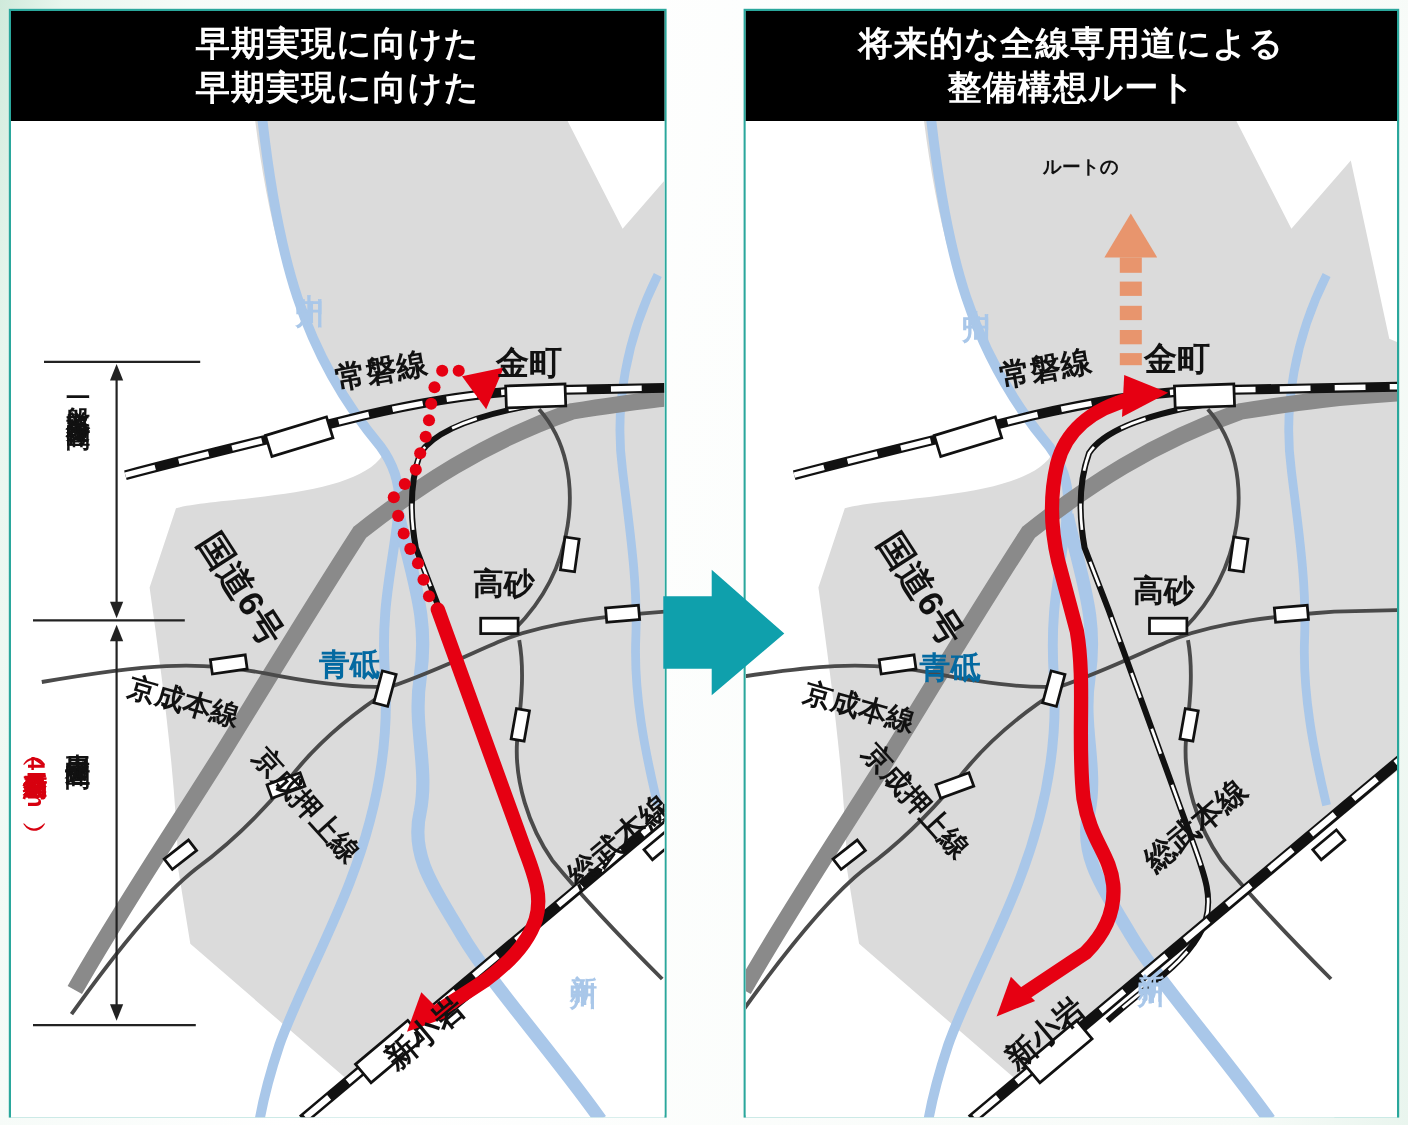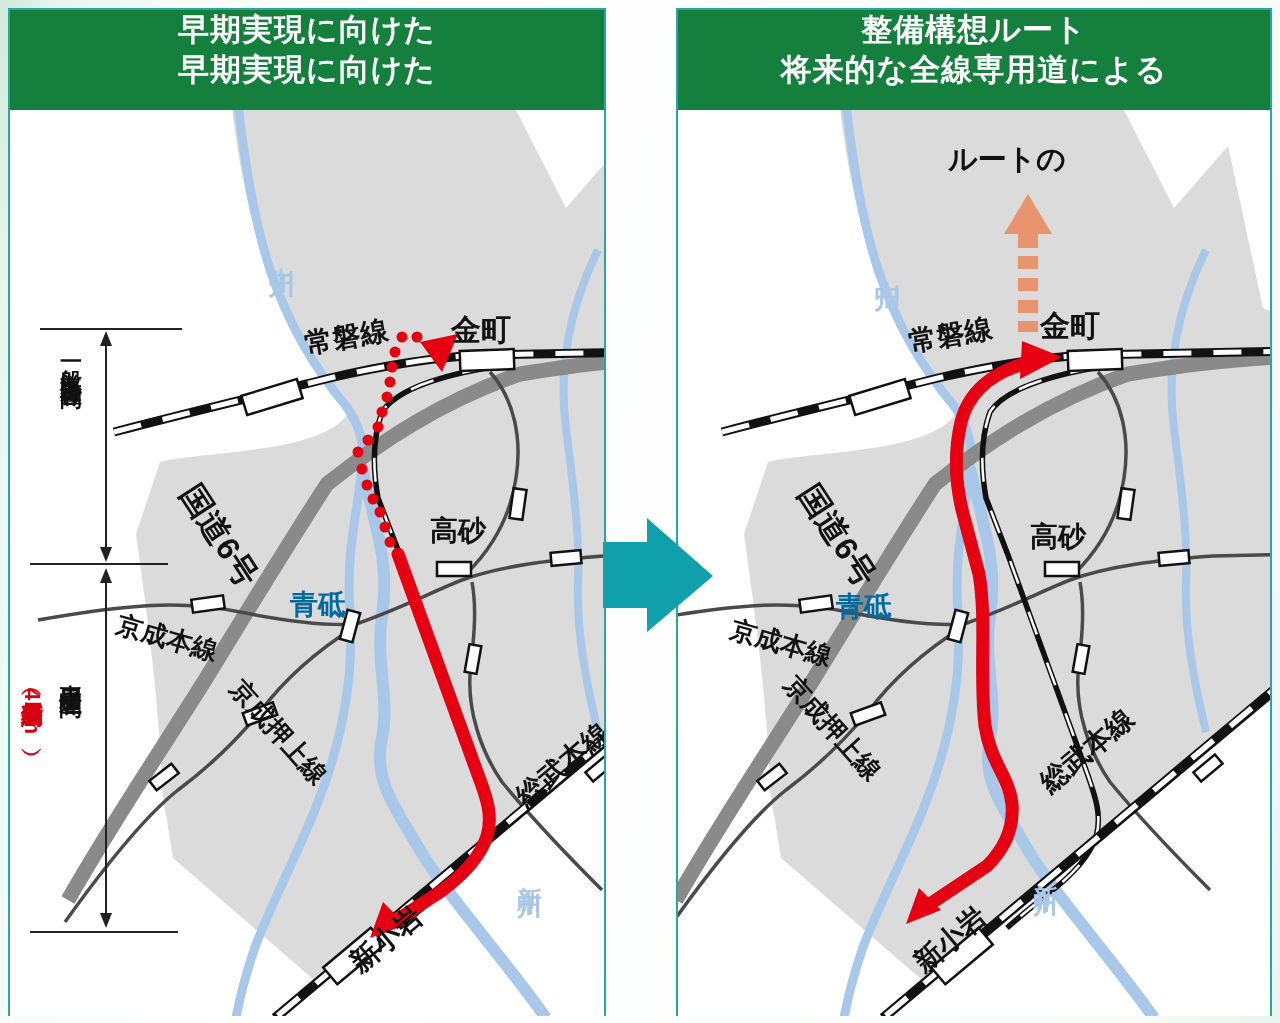--- a/index.html
+++ b/index.html
@@ -8,22 +8,22 @@
     background:linear-gradient(100deg,#cfeadb 0%,#e8f6ee 4%,#f6fbf8 12%,#ffffff 30%,#f7fbf8 90%,#e9f5ee 100%);
     font-family:"Liberation Sans",sans-serif;
   }
   .panel{
     position:absolute;top:8px;height:1008px;background:#ffffff;
     border:2px solid #2aa79c;box-sizing:border-box;
   }
   .panel-left{left:8px;width:598px;}
   .panel-right{left:676px;width:596px;}
   .panel-header{
-    height:100px;background:#15803d;color:#ffffff;
-    display:flex;flex-direction:column;align-items:center;
+    height:100px;background:#000000;color:#ffffff;
+    display:flex;flex-direction:column;justify-content:center;align-items:center;
     font-weight:bold;font-size:31px;line-height:40px;letter-spacing:1px;
   }
   .map-area{position:relative;width:100%;height:906px;overflow:hidden;background:#ffffff;}
   .map-svg{position:absolute;left:0;top:0;width:594px;height:906px;}
   .lbl{position:absolute;font-weight:bold;color:#111;white-space:nowrap;transform-origin:left top;}
   .lbl.v{writing-mode:vertical-rl;letter-spacing:3px;}
   .river-lbl{color:#a9c7e9;}
   .gray-lbl{color:#0369a1;}
   .red-lbl{color:#d7000f;}
   
@@ -46,21 +46,21 @@
   .panel-right .lbl-joban{left:228px;top:214px;font-size:28px;transform:rotate(-10deg);}
   .panel-right .lbl-kanamachi{left:362px;top:196px;font-size:30px;}
   .panel-right .lbl-route6{left:146px;top:366px;font-size:32px;transform:rotate(57deg);}
   .panel-right .lbl-takasago{left:352px;top:408px;font-size:28px;}
   .panel-right .lbl-aoto{left:158px;top:478px;font-size:28px;}
   .panel-right .lbl-keiseimain{left:58px;top:502px;font-size:26px;transform:rotate(16deg);}
   .panel-right .lbl-oshiage{left:124px;top:558px;font-size:26px;transform:rotate(48deg);}
   .panel-right .lbl-sobu{left:354px;top:662px;font-size:28px;transform:rotate(-40deg);}
   .panel-right .lbl-shinkoiwa{left:228px;top:842px;font-size:28px;transform:rotate(-40deg);}
   .panel-right .lbl-shinnakagawa{left:352px;top:754px;font-size:25px;}
-  .panel-right .lbl-note1{left:270px;top:30px;font-size:29px;}
+  .panel-right .lbl-note1{left:270px;top:30px;font-size:17px;}
   .panel-right .lbl-note2{left:270px;top:57px;font-size:23px;}
   
   .between-arrow{position:absolute;left:601px;top:510px;width:116px;height:130px;z-index:5;}
 </style>
 </head>
 <body>
 
 <div class="panel panel-left">
   <div class="panel-header">
     <div>早期実現に向けた</div>
@@ -188,22 +188,22 @@
     <div class="lbl lbl-shinkoiwa">新小岩</div>
     <div class="lbl v river-lbl lbl-shinnakagawa">新中川</div>
     <div class="lbl v lbl-dim-general">一般道路走行区間</div>
     <div class="lbl v lbl-dim-dedicated">専用道区間</div>
     <div class="lbl v red-lbl lbl-dim-note">（新規整備約4km）</div>
   </div>
 </div>
 
 <div class="panel panel-right">
   <div class="panel-header">
+    <div>将来的な全線専用道による</div>
     <div>整備構想ルート</div>
-    <div>将来的な全線専用道による</div>
   </div>
   <div class="map-area">
     <svg class="map-svg" viewBox="0 0 594 906" preserveAspectRatio="none">
       <use href="#basemap" transform="translate(-60,0)"></use>
 
       <g fill="#E60012">
         <path fill="none" stroke="#E60012" stroke-width="13" stroke-linecap="round" d="M 352,252 C 312,262 290,284 283,312 C 276,342 277,370 284,400 L 301,464 C 309,510 301,564 307,616 C 313,654 331,666 334,694 C 336,718 326,739 309,756 L 246,798"></path>
         <polygon points="384,247 344,231 342,269"></polygon>
         <polygon points="228,814 263,800 241,778"></polygon>
       </g>

